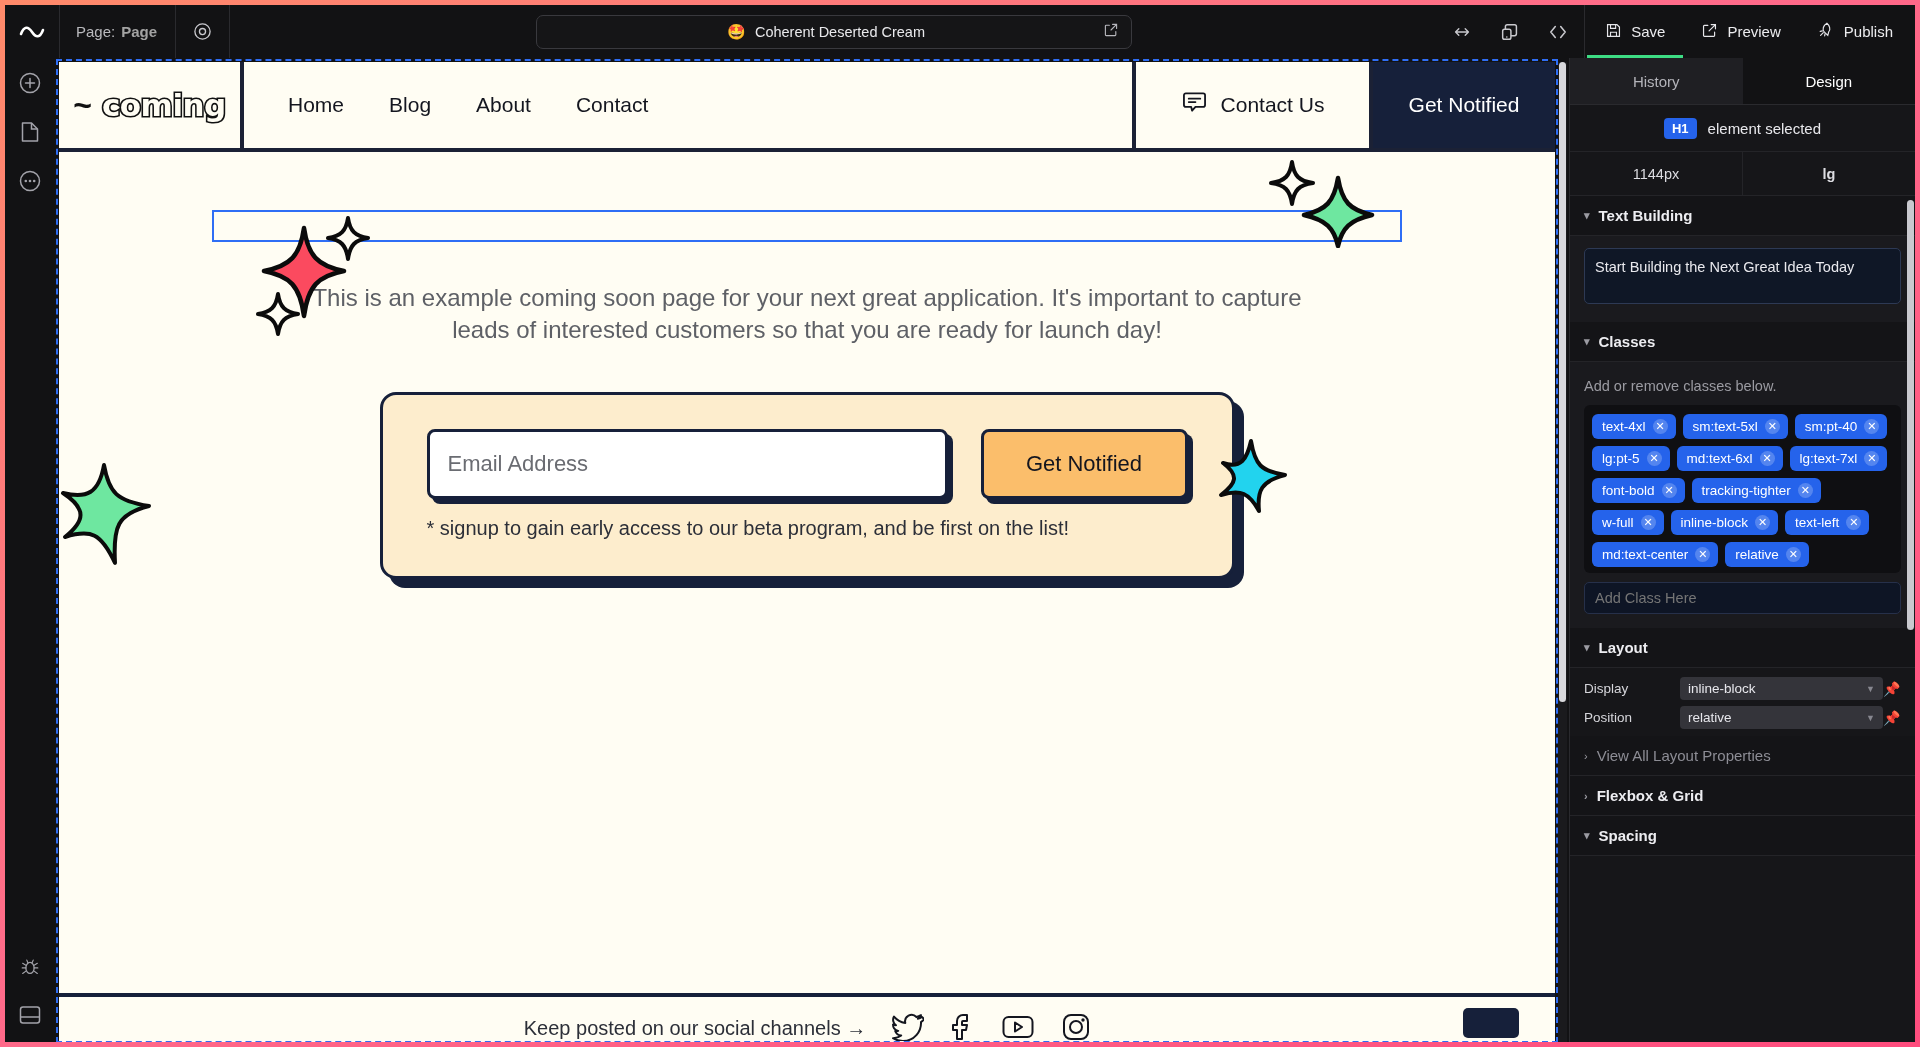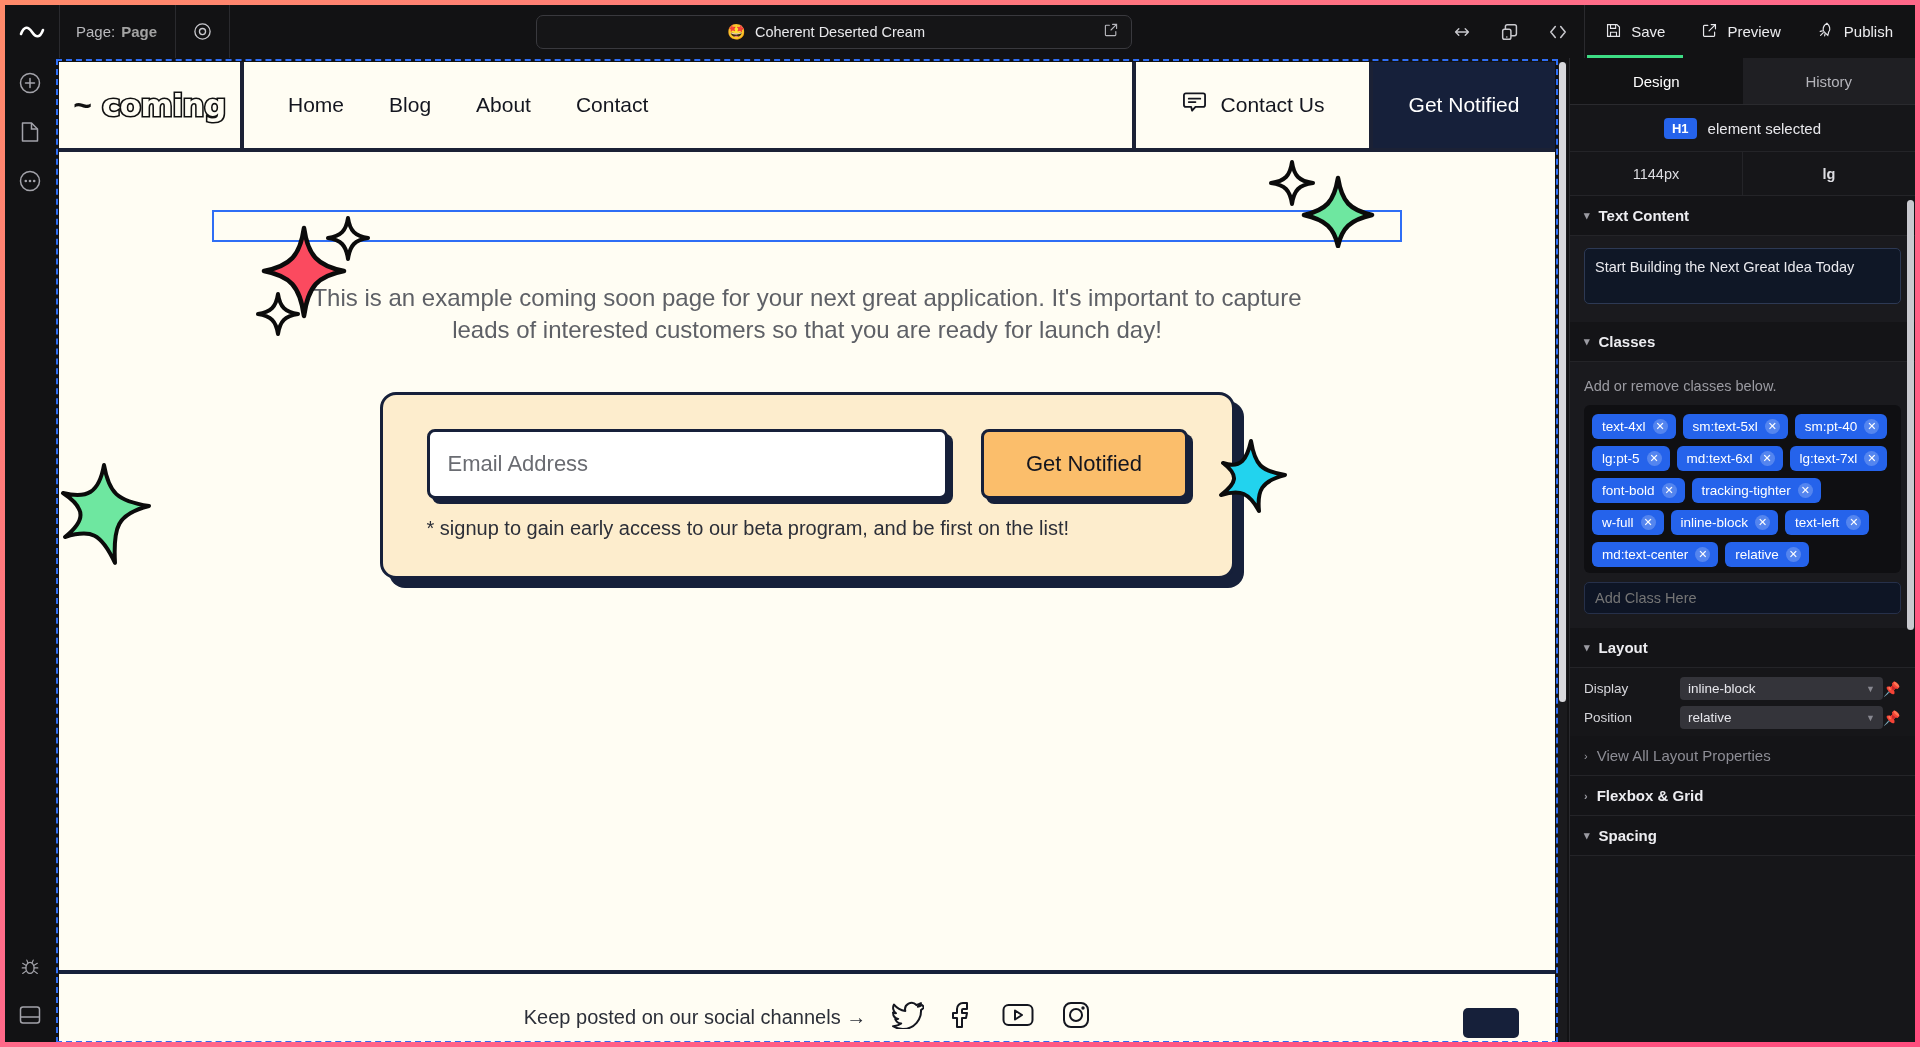--- a/index.html
+++ b/index.html
@@ -209,21 +209,21 @@
   }
   .signup-note { margin-top: 18px; font-size: 20px; color: #2c2f38; }
   .spark-cyan { position: absolute; right: -57px; top: 42px; }
   .spark-green2 { position: absolute; left: -82px; bottom: 10px; }
 
   
   .site-footer {
     position: absolute; left: 0; right: 0; bottom: 0;
     border-top: 4px solid #16203a;
     background: #fffdf3;
-    height: 72px;
+    height: 49px;
     display: flex; align-items: center; justify-content: center; gap: 26px;
     padding-top: 18px;
   }
   .footer-text { font-size: 20px; color: #2c2f38; }
   .footer-icons { display: flex; gap: 28px; align-items: center; }
   .footer-badge {
     position: absolute; right: 36px; bottom: 4px;
     width: 56px; height: 30px; background: #16203a; border-radius: 5px;
   }
 
@@ -549,38 +549,38 @@
         </div>
       </div>
 
       <div class="canvas-scroll">
           <i></i>
         </div>
     </div>
 
     <div class="panel">
       <div class="panel-tabs">
+        <div class="panel-tab">History</div>
         <div class="panel-tab active">Design</div>
-        <div class="panel-tab">History</div>
       </div>
 
       <div class="panel-scroll">
         <div class="sel-row">
           <span class="h1-badge">H1</span>
           <span>element selected</span>
         </div>
 
         <div class="bp-row">
           <div class="bp-cell">1144px</div>
           <div class="bp-cell">lg</div>
         </div>
 
         <div class="sec-head">
           <span class="chev">▾</span>
-          <span>Text Content</span>
+          <span>Text Building</span>
         </div>
         <div class="sec-body">
           <textarea class="ta" style="">Start Building the Next Great Idea Today</textarea>
         </div>
 
         <div class="sec-head">
           <span class="chev">▾</span>
           <span>Classes</span>
         </div>
         <div class="sec-body">

